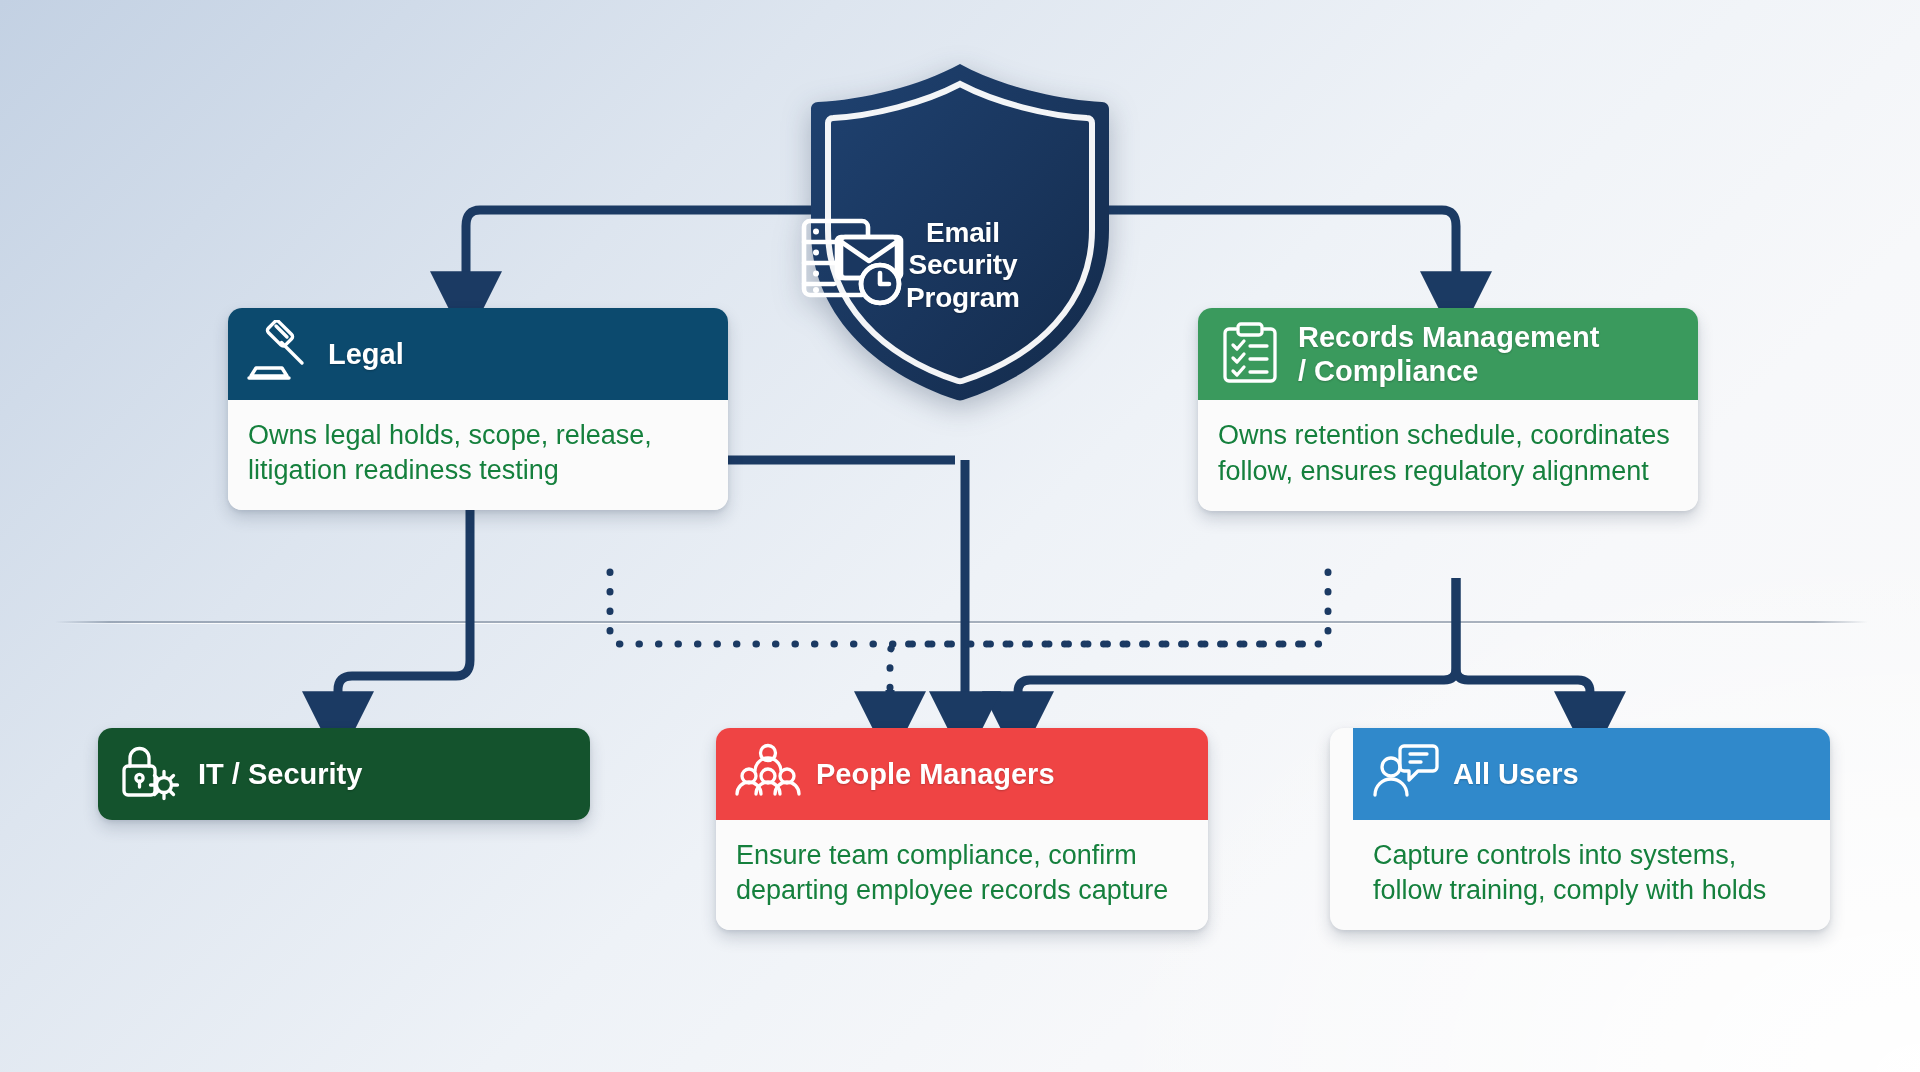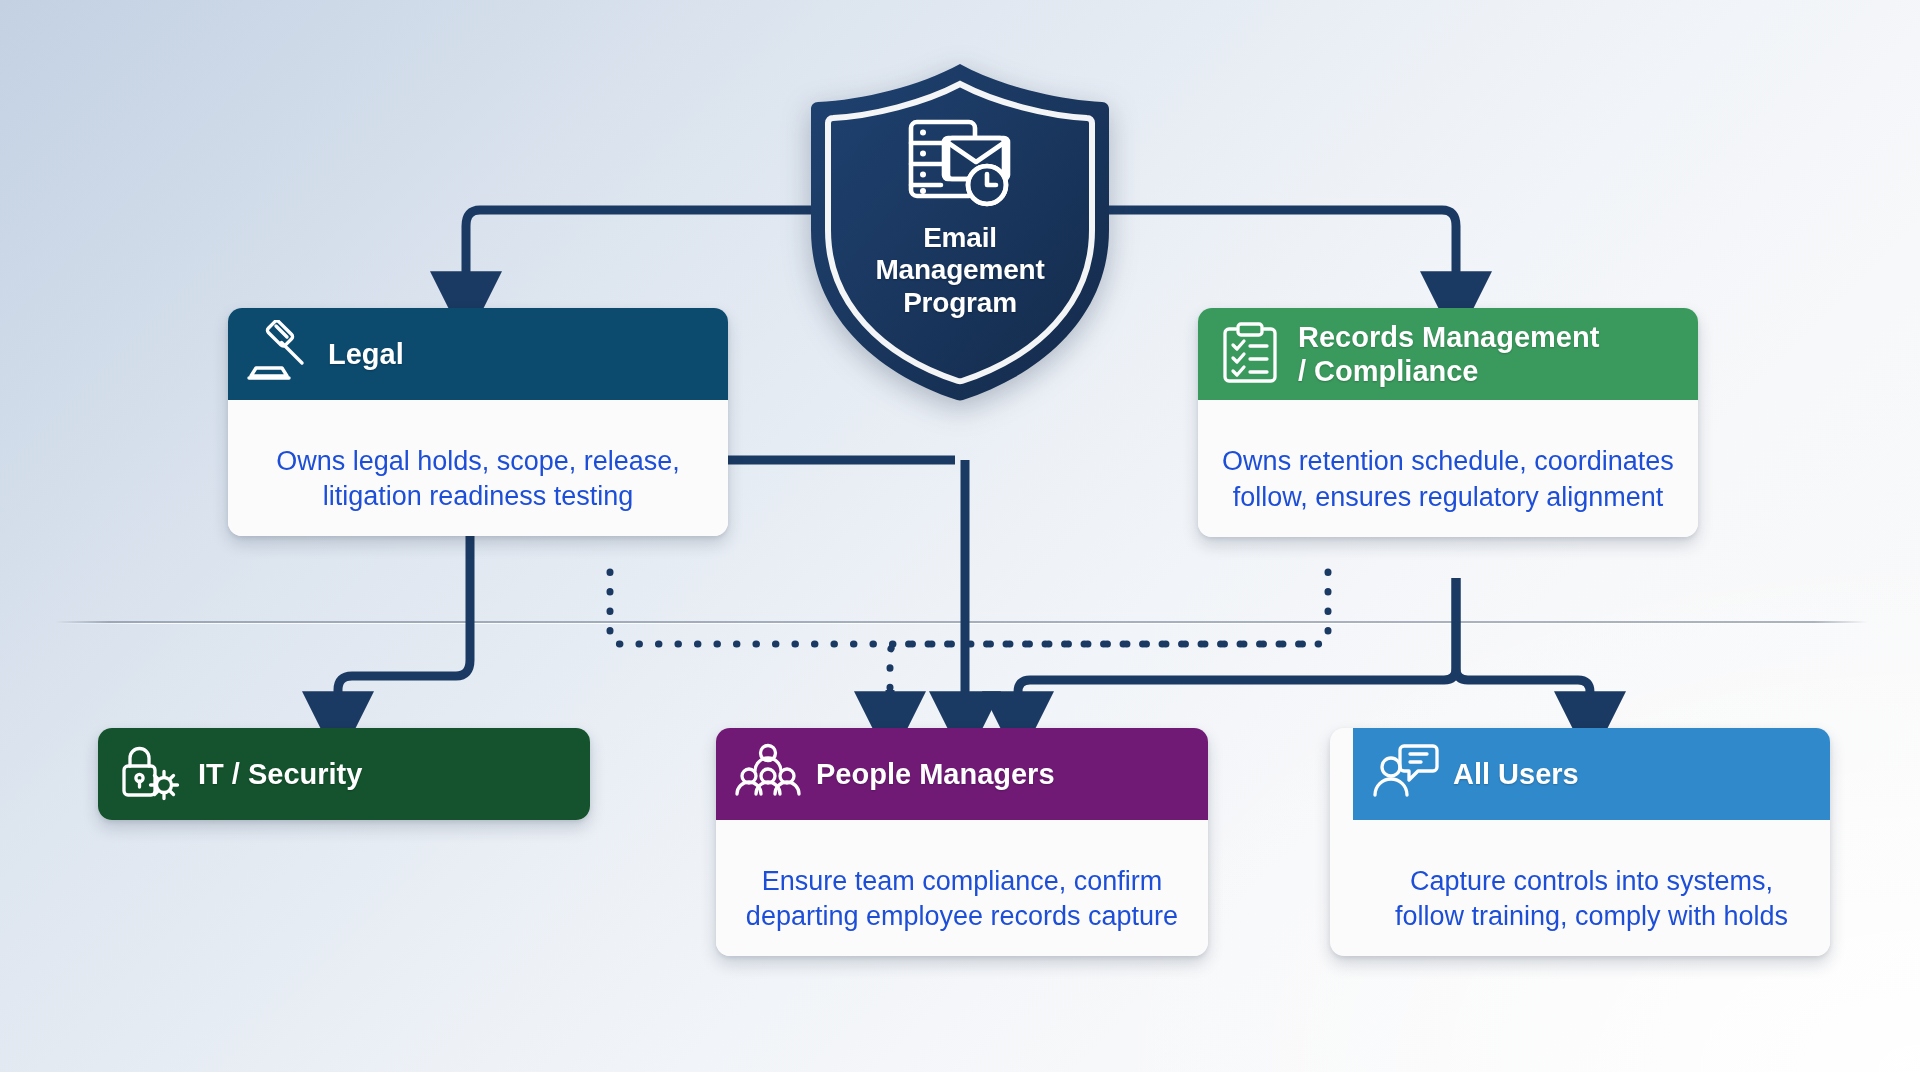--- a/index.html
+++ b/index.html
@@ -16,21 +16,21 @@
   svg.wires { position:absolute; left:0; top:0; width:1920px; height:1072px; pointer-events:none; }
 
   
   .shield-wrap {
     position:absolute; left:800px; top:60px; width:320px; height:345px;
     filter: drop-shadow(0 8px 14px rgba(20,40,70,0.28));
   }
   .shield-svg { position:absolute; left:0; top:0; width:320px; height:345px; }
   .shield-content {
     position:absolute; left:0; top:0; width:320px; height:345px;
-    display:flex; flex-direction:column; align-items:center; justify-content:flex-start;
+    display:flex; flex-direction:row; align-items:center; justify-content:flex-start;
     padding-top:52px;
   }
   .shield-icon { width:106px; height:96px; }
   .shield-title {
     margin-top:14px; color:#ffffff; font-weight:bold; font-size:28px;
     line-height:1.16; text-align:center; letter-spacing:-0.2px;
     text-shadow:0 1px 2px rgba(0,0,0,0.25);
   }
 
   
@@ -48,38 +48,36 @@
   }
   .card-head .ic { flex:0 0 auto; width:68px; height:68px; }
   .card-head .ic svg { width:68px; height:68px; display:block; }
   .card-title {
     color:#ffffff; font-weight:bold; font-size:29px; line-height:1.18;
     text-shadow:0 1px 2px rgba(0,0,0,0.22);
   }
   .card-body {
     background:#fbfbfb;
     padding:18px 20px 22px;
-    text-align:center;
-    color:#1d4ed8;
+    color:#15803d;
     font-size:27px;
     line-height:1.30;
-    margin-top:26px;
   }
 
   
   #card-legal   { left:228px;  top:308px; width:500px; }
   #card-records { left:1198px; top:308px; width:500px; }
   #card-it      { left:98px;   top:728px; width:492px; }
   #card-pm      { left:716px;  top:728px; width:492px; }
   #card-users   { left:1330px; top:728px; width:500px;padding-left:23px; }
 
   #card-legal   .card-head { background:#0c4a6e; }
   #card-records .card-head { background:#3a9a5d; }
   #card-it      .card-head { background:#14532d; }
-  #card-pm      .card-head { background:#701a75; }
+  #card-pm      .card-head { background:#ef4444; }
   #card-users   .card-head { background:#3089cb; }
 
   #card-legal   .card-head, #card-it .card-head,
   #card-pm .card-head, #card-users .card-head { min-height:92px; }
   #card-records .card-head { min-height:92px; }
 
   .hr-divider {
     position:absolute; left:55px; top:621px; width:1813px; height:2px;
     background:linear-gradient(to right, rgba(120,135,155,0.0) 0%, rgba(105,120,140,0.55) 3%, rgba(105,120,140,0.55) 97%, rgba(120,135,155,0.0) 100%);
   }
@@ -156,21 +154,21 @@
           <rect x="41" y="26" width="56" height="41" rx="4" fill="#1a3760"></rect>
           <path d="M41,26 h56 a4,4 0 0 1 4,4 v33 a4,4 0 0 1 -4,4 h-56 a4,4 0 0 1 -4,-4 v-33 a4,4 0 0 1 4,-4 z"></path>
           <path d="M38.5,29 L69,50 L99.5,29"></path>
           <circle cx="80" cy="73" r="19" fill="#1a3760"></circle>
           <circle cx="80" cy="73" r="19"></circle>
           <path d="M80,62 v11 h9"></path>
         </svg>
       </div>
       <div class="shield-title">
         <div>Email</div>
-        <div>Management</div>
+        <div>Security</div>
         <div>Program</div>
       </div>
     </div>
   </div>
 
   <div class="card" id="card-legal">
     <div class="card-head">
       <span class="ic">
         <svg viewBox="0 0 68 68" fill="none" stroke="#fff" stroke-width="3.4" stroke-linecap="round" stroke-linejoin="round">
           <rect x="22" y="6" width="24" height="15" rx="3" transform="rotate(45 34 13.5)"></rect>

